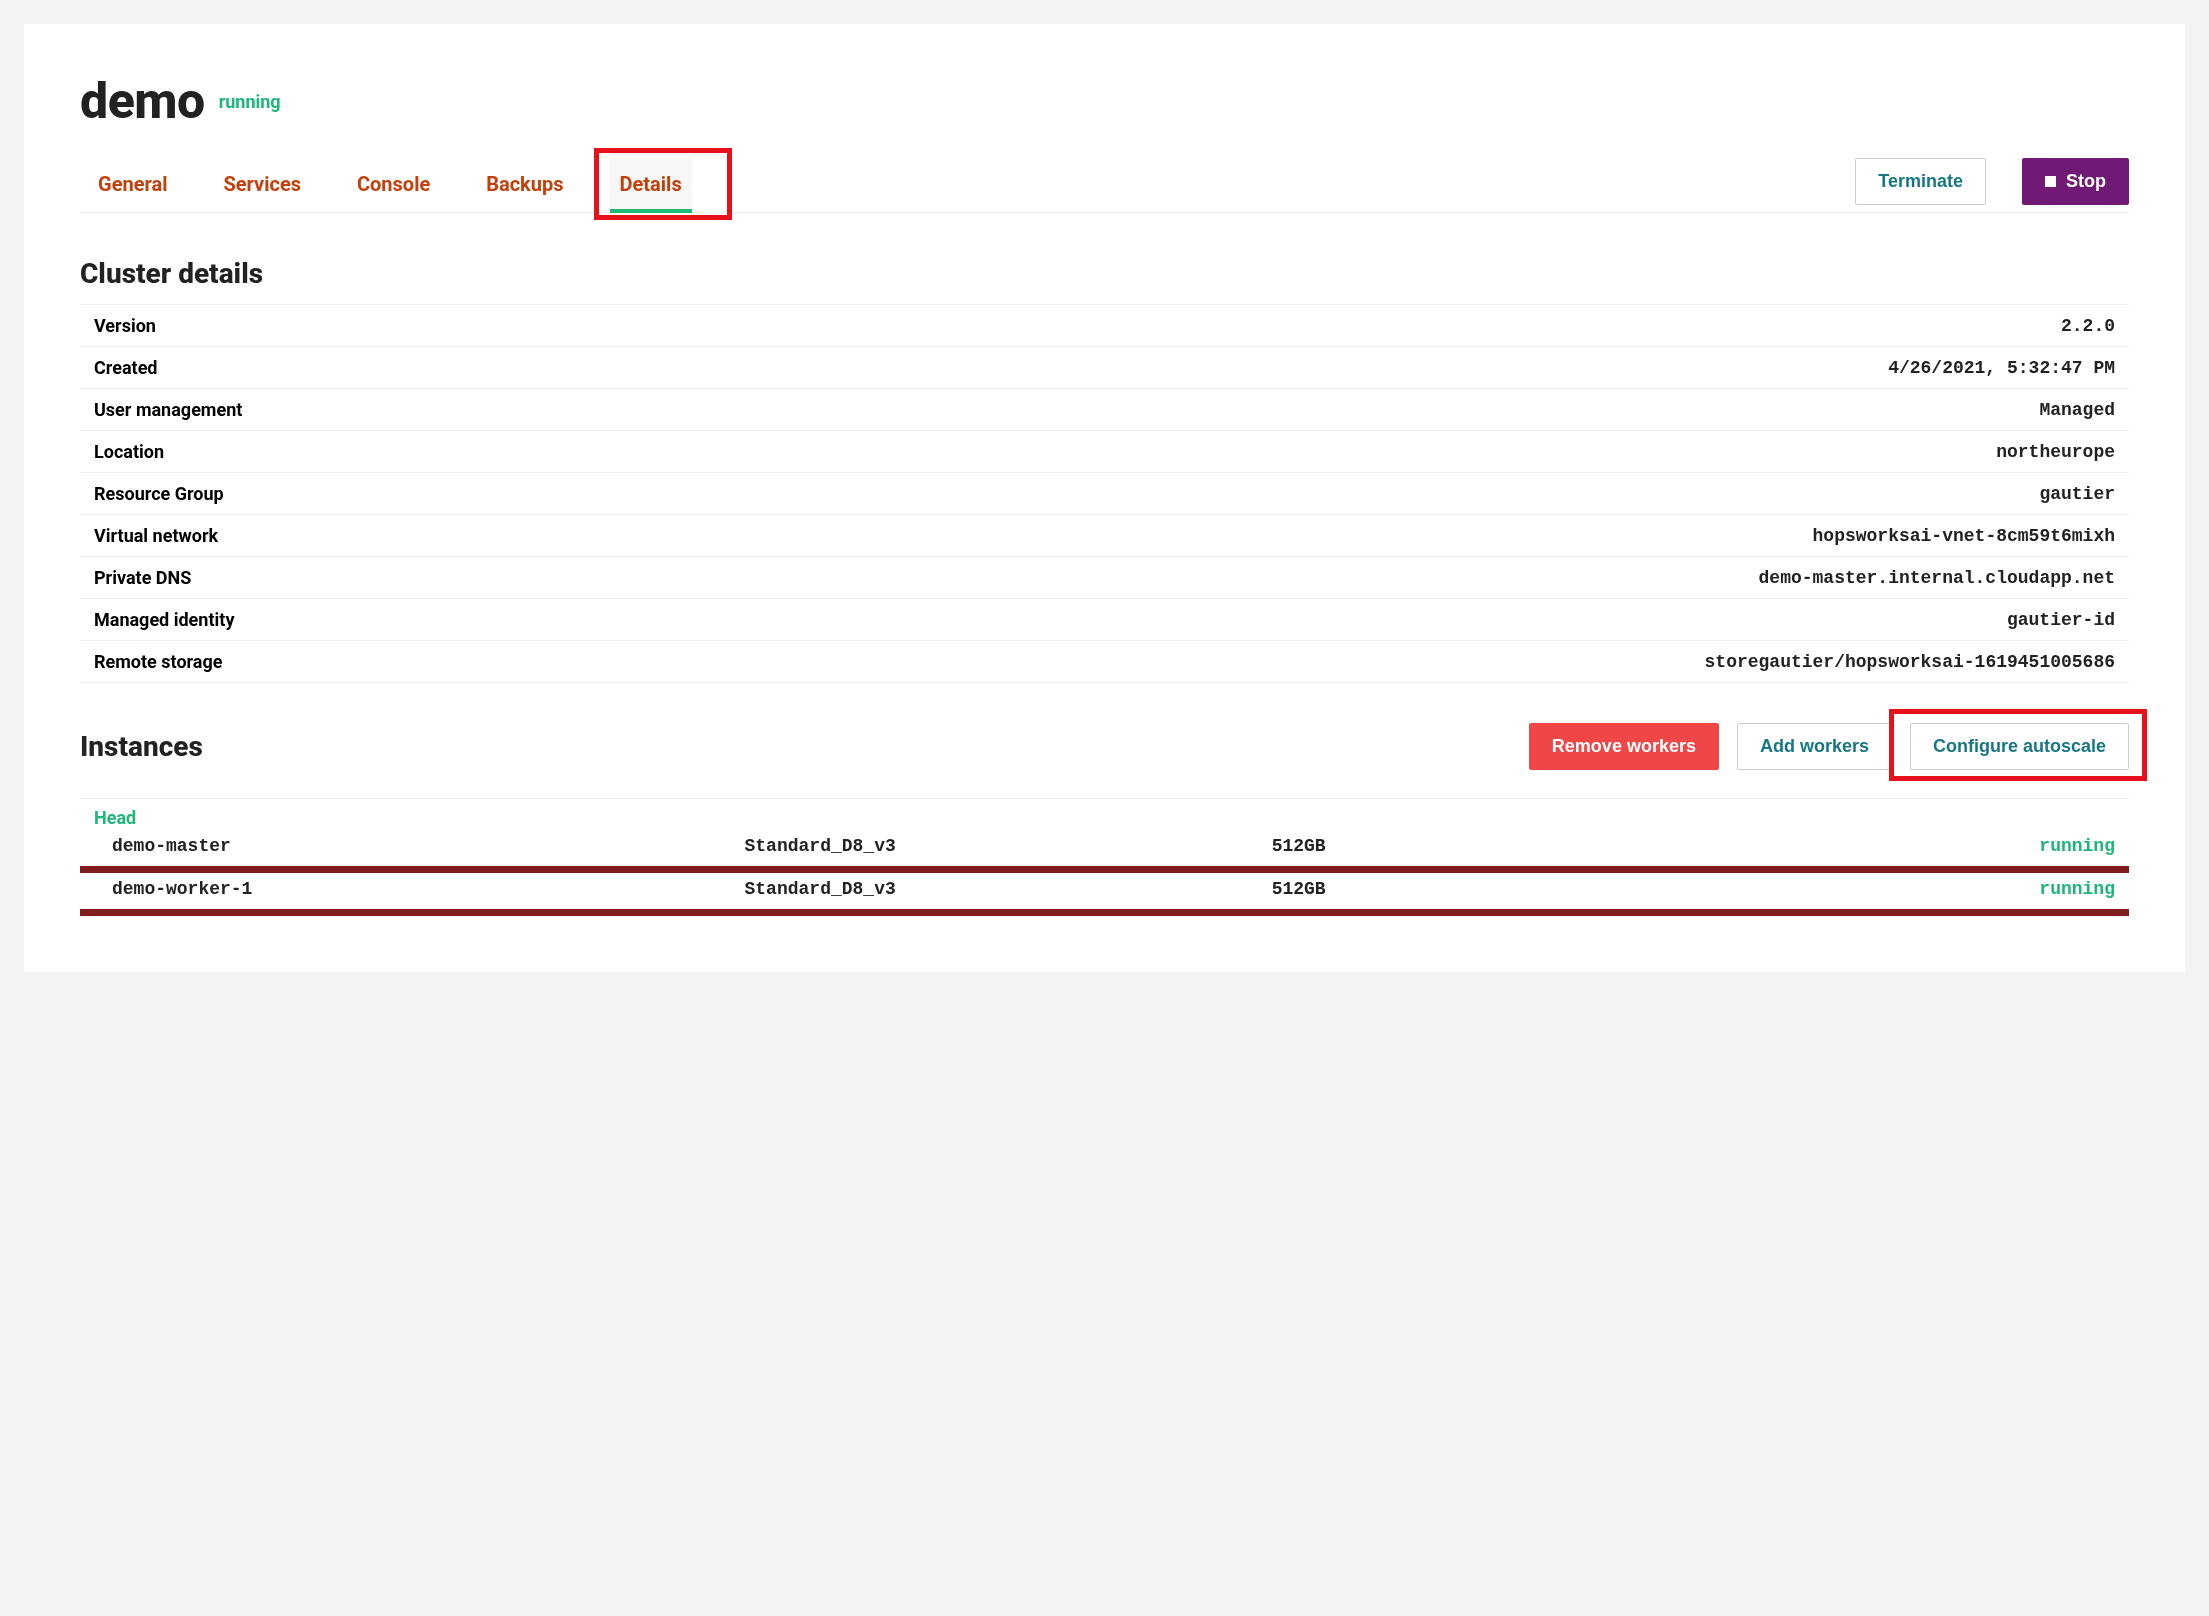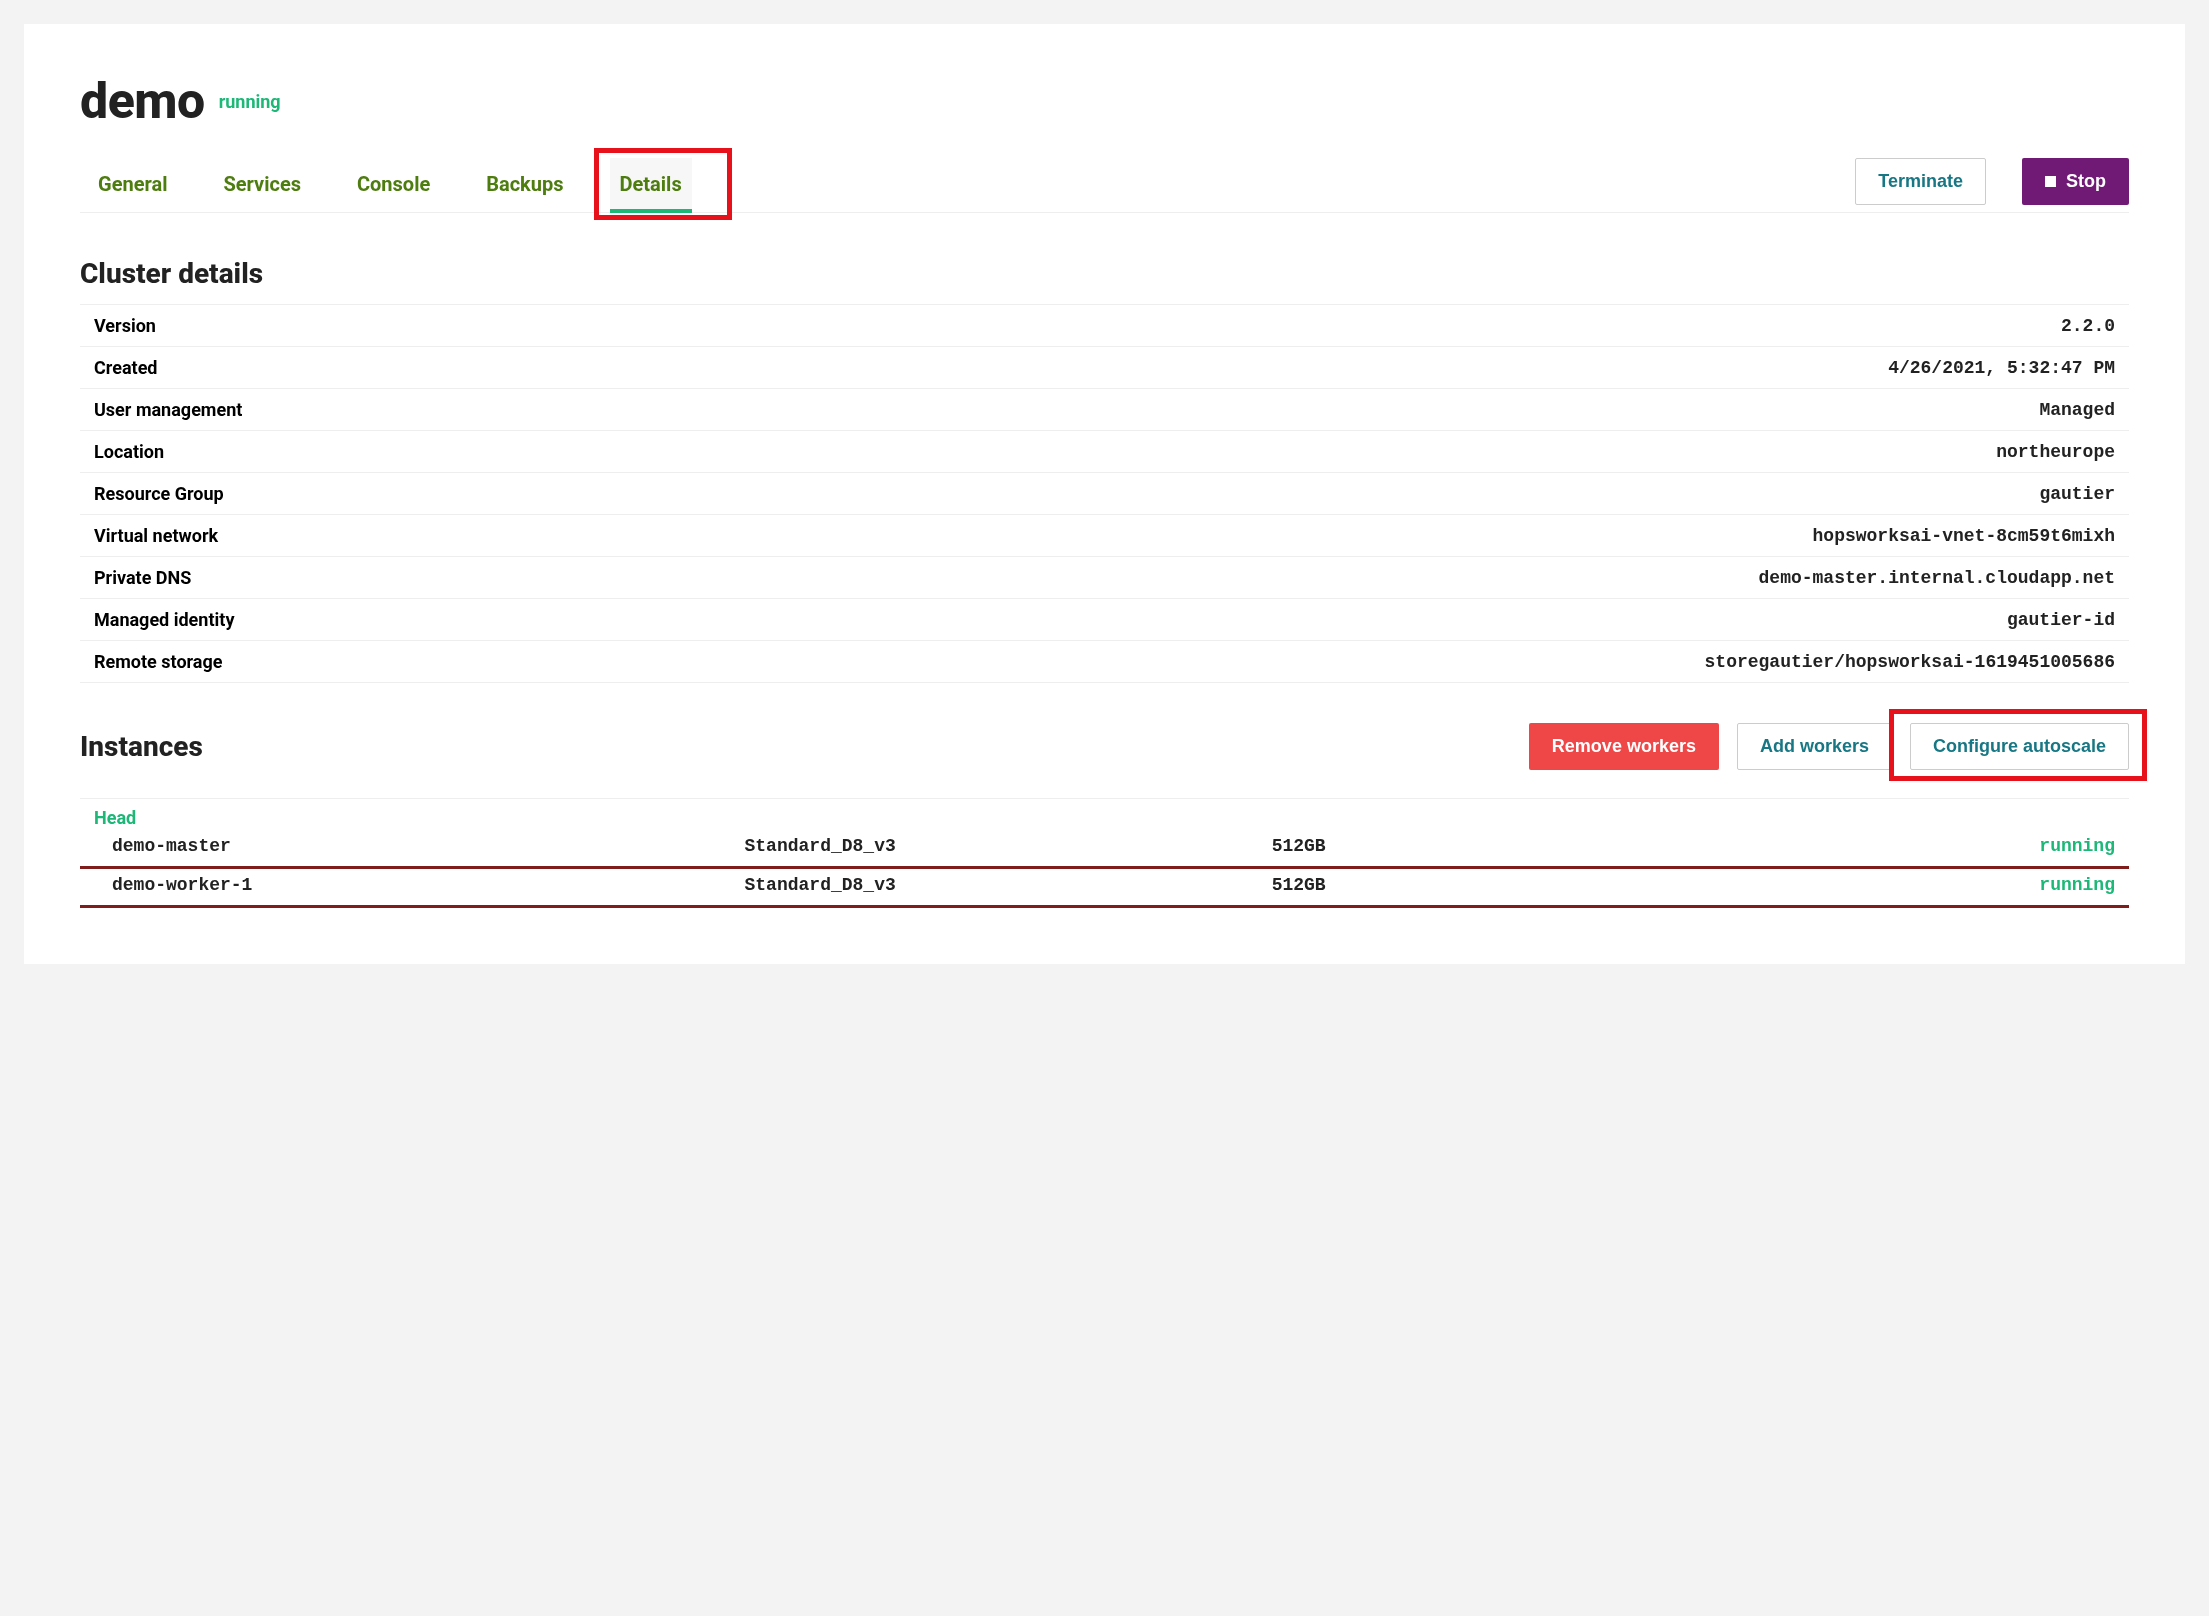--- a/index.html
+++ b/index.html
@@ -24,21 +24,21 @@
     align-items: center;
     border-bottom: 1px solid #eee;
     position: relative;
     margin-bottom: 44px;
   }
   .tabs { display: flex; gap: 36px; padding: 0 8px; }
   .tab {
     padding: 14px 10px 16px 10px;
     font-size: 20px;
     font-weight: 700;
-    color: #4d7c0f;
+    color: #c2410c;
     cursor: pointer;
     position: relative;
   }
   .tab.active {
     background: #f7f7f7;
   }
   .tab.active::after {
     content: "";
     position: absolute;
     left: 0; right: 0; bottom: -1px;
@@ -95,21 +95,21 @@
     width: 258px; height: 72px;
     pointer-events:none;
   }
 
   .group-label { color:#1db877; font-weight:700; font-size:18px; padding: 8px 14px 2px; border-top:1px solid #eee; }
   .instance-row {
     display:grid;
     grid-template-columns: 1.2fr 1fr 1fr 0.6fr;
     padding: 6px 14px 10px 32px;
     font-size: 18px;
-    border-bottom:3px solid #7f1d1d;
+    border-bottom:7px solid #7f1d1d;
     align-items:center;
   }
   .instance-row .status { text-align:right; color:#1db877; font-weight:700; }
 </style>
 </head>
 <body>
 
 <div class="panel">
 
   <div class="title-row">

